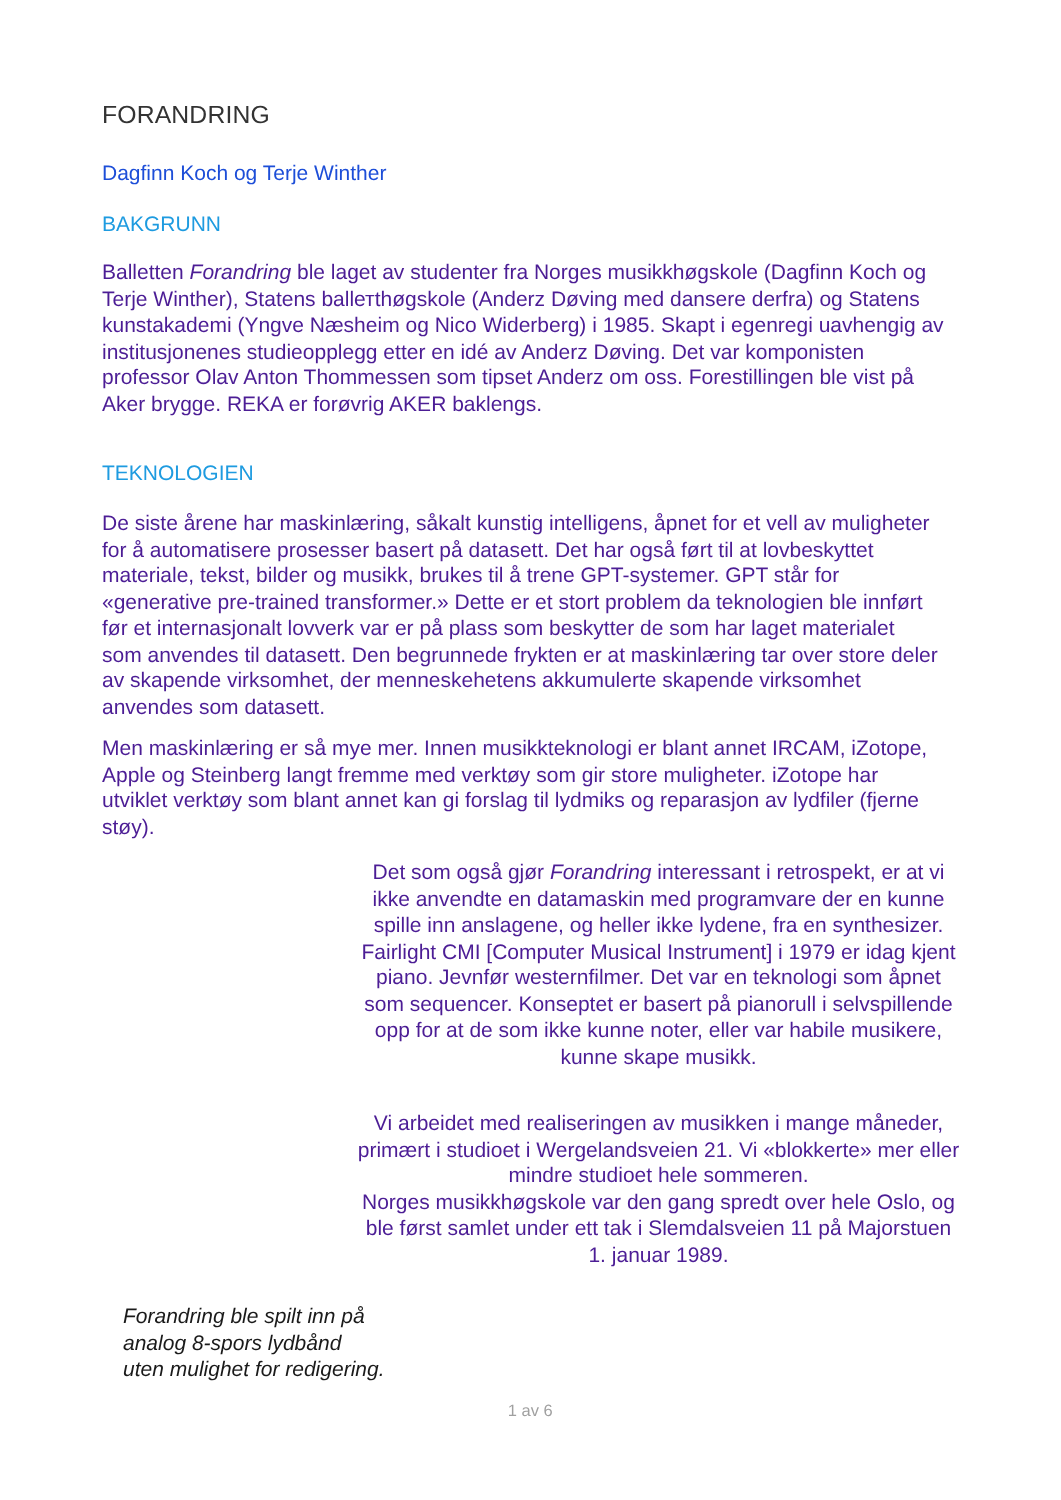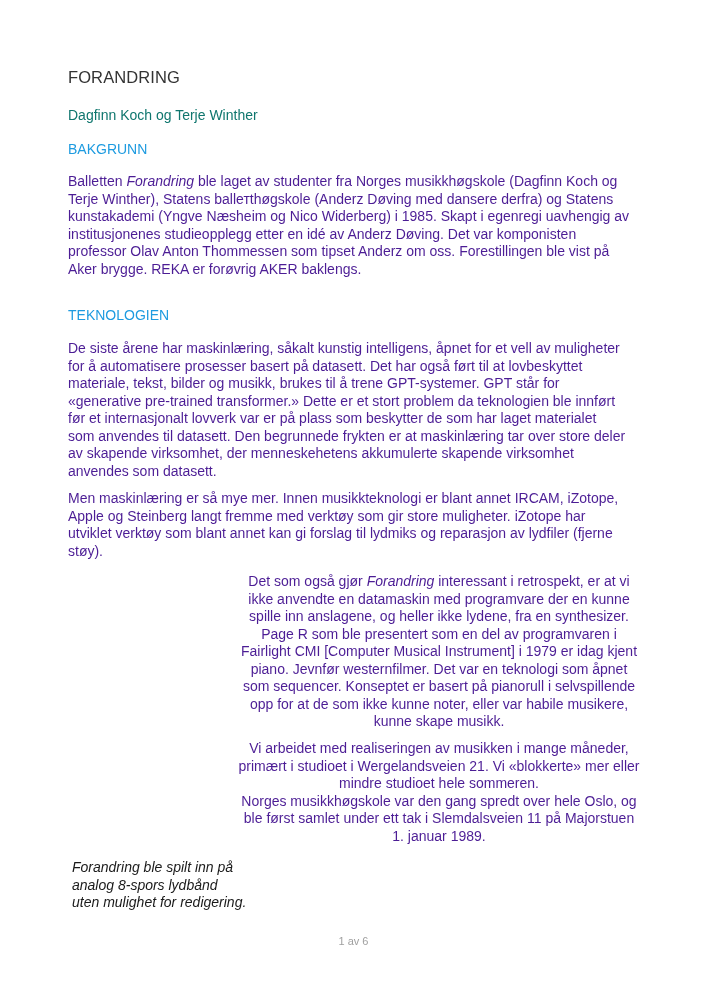--- a/index.html
+++ b/index.html
@@ -30,21 +30,21 @@
       color: #333333;
       letter-spacing: 0.1px;
       margin: 0;
       font-weight: normal;
     }
     .authors {
       position: absolute;
       left: 68px;
       top: 107px;
       font-size: 14px;
-      color: #0f766e;
+      color: #1d4ed8;
       margin: 0;
     }
     .section-heading {
       position: absolute;
       left: 68px;
       font-size: 14px;
       color: #1e9be0;
       margin: 0;
       font-weight: normal;
     }
@@ -69,21 +69,21 @@
       white-space: nowrap;
     }
     .caption {
       position: absolute;
       left: 68px;
       top: 855px;
       font-size: 14px;
       line-height: 17.5px;
       font-style: italic;
       color: #1a1a1a;
-      margin: 4px;
+      margin: 14px;
     }
     .page-number {
       position: absolute;
       left: 0;
       width: 707px;
       top: 935px;
       text-align: center;
       font-size: 11px;
       color: #a0a0a0;
     }
@@ -126,21 +126,20 @@
       <span class="line">Men maskinlæring er så mye mer. Innen musikkteknologi er blant annet IRCAM, iZotope,</span>
       <span class="line">Apple og Steinberg langt fremme med verktøy som gir store muligheter. iZotope har</span>
       <span class="line">utviklet verktøy som blant annet kan gi forslag til lydmiks og reparasjon av lydfiler (fjerne</span>
       <span class="line">støy).</span>
     </div>
 
   <div class="para indented" style="top:573px;">
       <span class="line"><span>Det som også gjør </span><em>Forandring</em><span> interessant i retrospekt, er at vi</span></span>
       <span class="line">ikke anvendte en datamaskin med programvare der en kunne</span>
       <span class="line">spille inn anslagene, og heller ikke lydene, fra en synthesizer.</span>
-      <span class="line">Page R som ble presentert som en del av programvaren i</span>
       <span class="line">Fairlight CMI [Computer Musical Instrument] i 1979 er idag kjent</span>
       <span class="line">piano. Jevnfør westernfilmer. Det var en teknologi som åpnet</span>
       <span class="line">som sequencer. Konseptet er basert på pianorull i selvspillende</span>
       <span class="line">opp for at de som ikke kunne noter, eller var habile musikere,</span>
       <span class="line">kunne skape musikk.</span>
     </div>
 
   <div class="para indented" style="top:740px;">
       <span class="line">Vi arbeidet med realiseringen av musikken i mange måneder,</span>
       <span class="line">primært i studioet i Wergelandsveien 21. Vi «blokkerte» mer eller</span>

